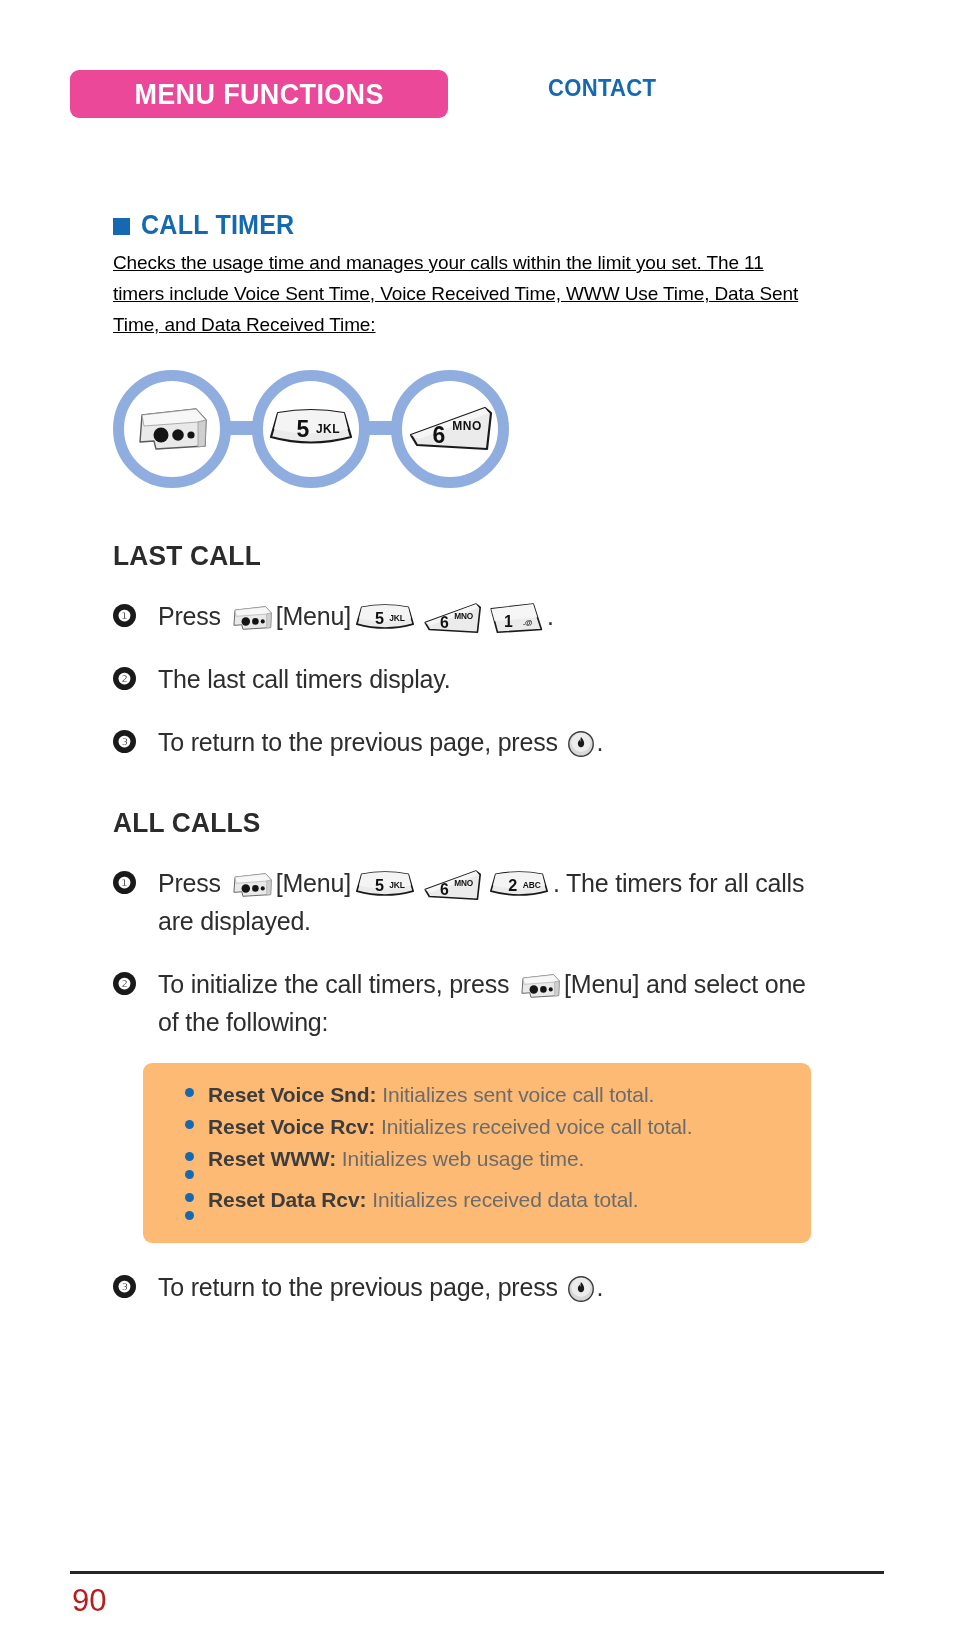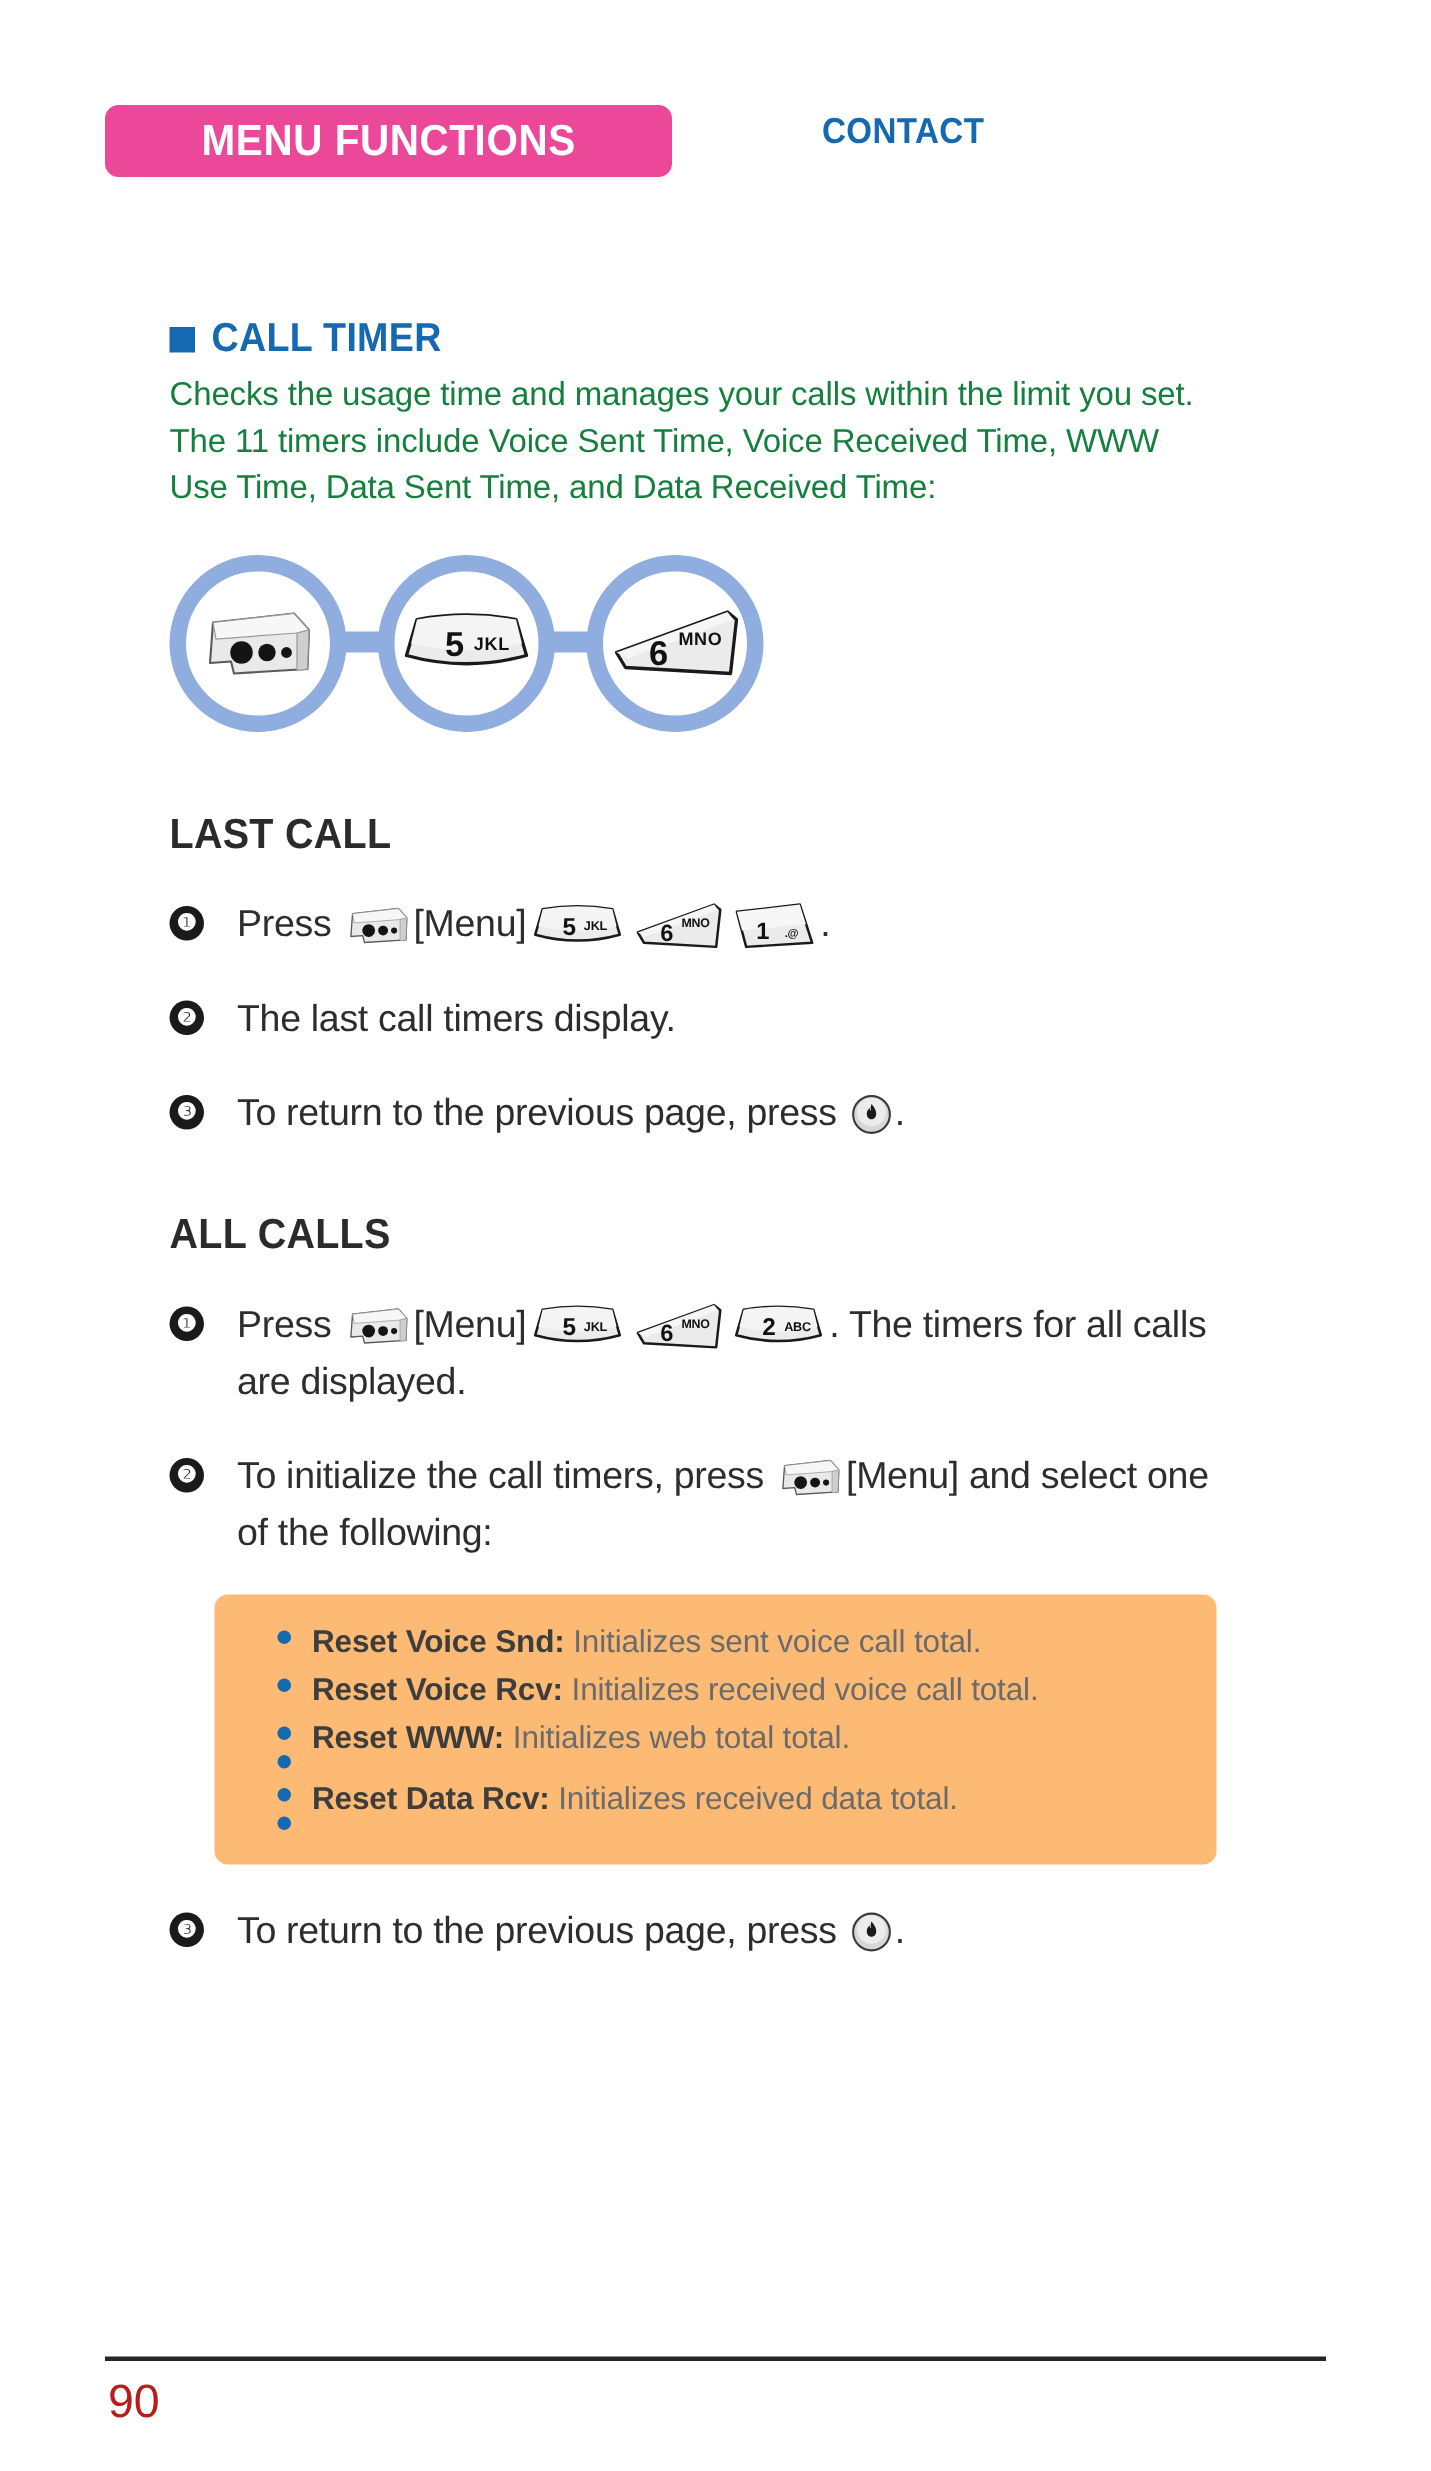--- a/index.html
+++ b/index.html
@@ -81,25 +81,26 @@
   .section-title {
     color: #1569b0;
     font-size: 27px;
     font-weight: bold;
     letter-spacing: 0.2px;
     transform: scaleX(0.93);
     transform-origin: left center;
   }
 
   .intro {
-    font-size: 22px;
+    font-size: 19px;
     line-height: 31px;
-    color: #15803d;
+    color: #000000;
     width: 690px;
     letter-spacing: -0.1px;
+    text-decoration: underline;
   }
 
   
   .diagram {
     position: relative;
     margin-top: 30px;
     height: 128px;
     width: 420px;
   }
   .circle-node {
@@ -409,21 +410,21 @@
     <div class="reset-item">
       <span class="reset-bullet"></span>
       <span class="reset-text"><b>Reset Voice Snd:</b> <span>Initializes sent voice call total.</span></span>
     </div>
     <div class="reset-item">
       <span class="reset-bullet"></span>
       <span class="reset-text"><b>Reset Voice Rcv:</b> <span>Initializes received voice call total.</span></span>
     </div>
     <div class="reset-item">
       <span class="reset-bullet"></span>
-      <span class="reset-text"><b>Reset WWW:</b> <span>Initializes web total total.</span></span>
+      <span class="reset-text"><b>Reset WWW:</b> <span>Initializes web usage time.</span></span>
     </div>
     <div class="reset-item">
       <span class="reset-bullet"></span>
     </div>
     <div class="reset-item">
       <span class="reset-bullet"></span>
       <span class="reset-text"><b>Reset Data Rcv:</b> <span>Initializes received data total.</span></span>
     </div>
     <div class="reset-item">
       <span class="reset-bullet"></span>

